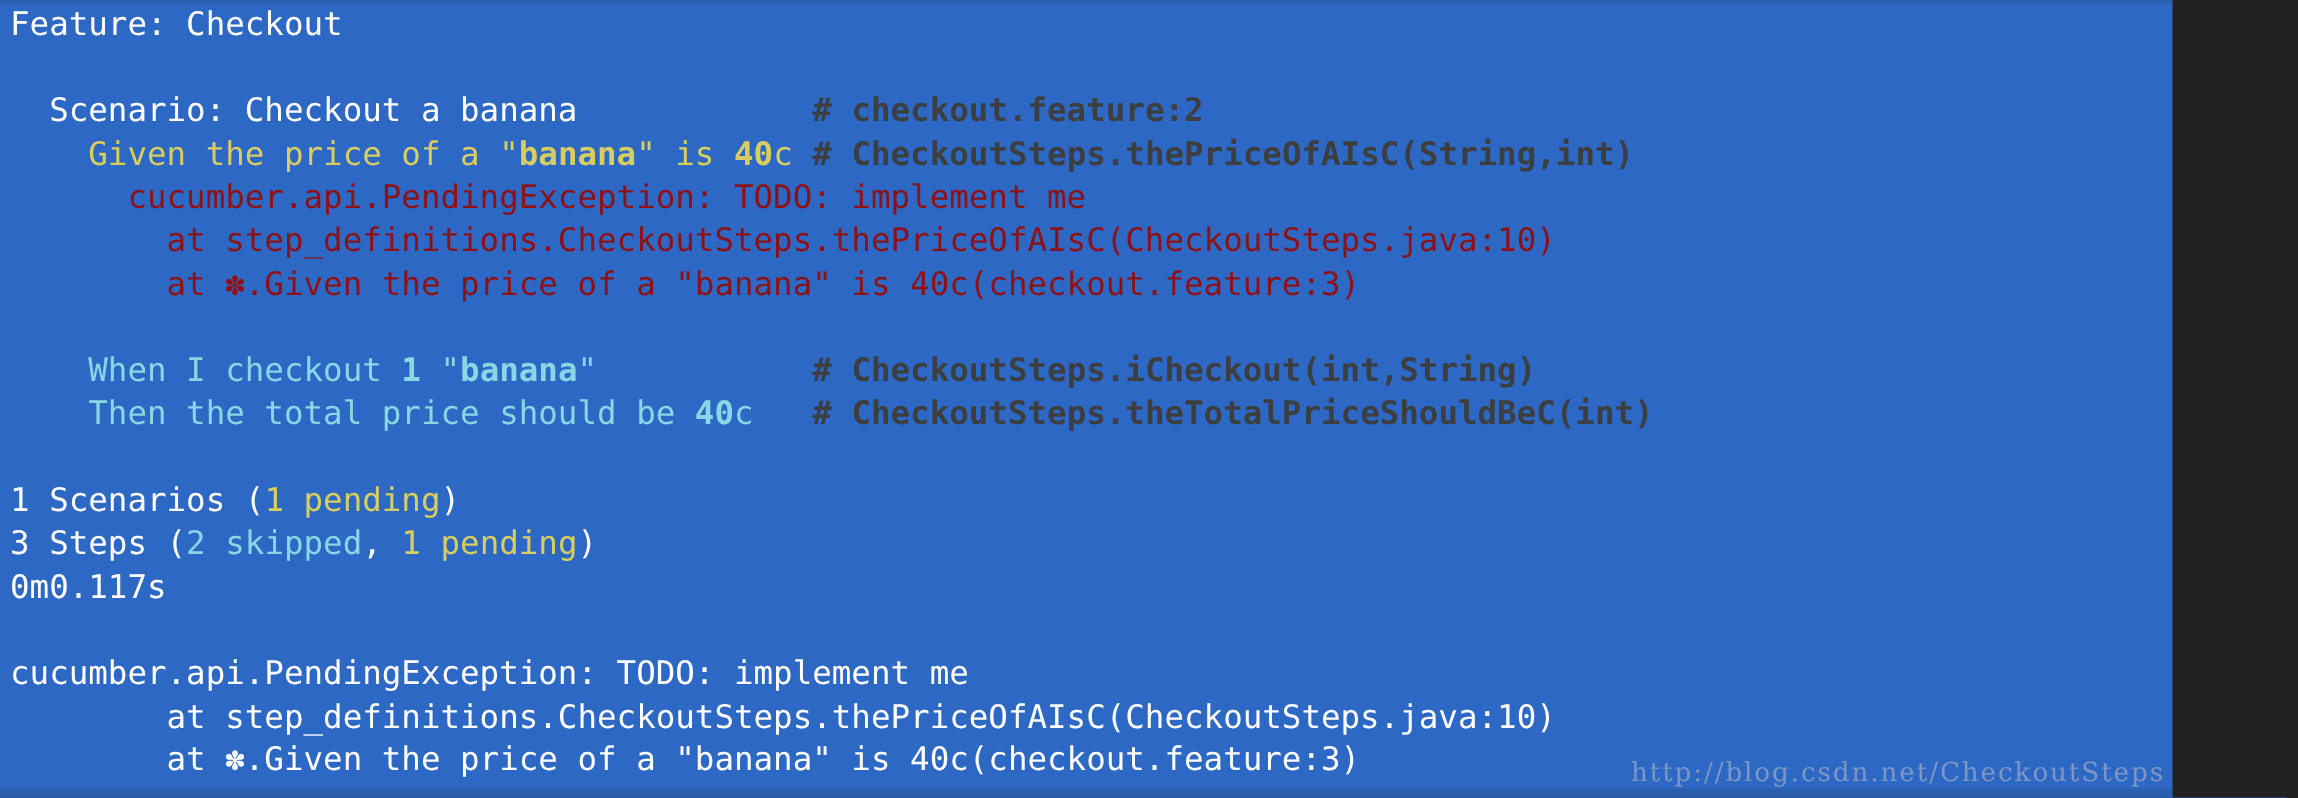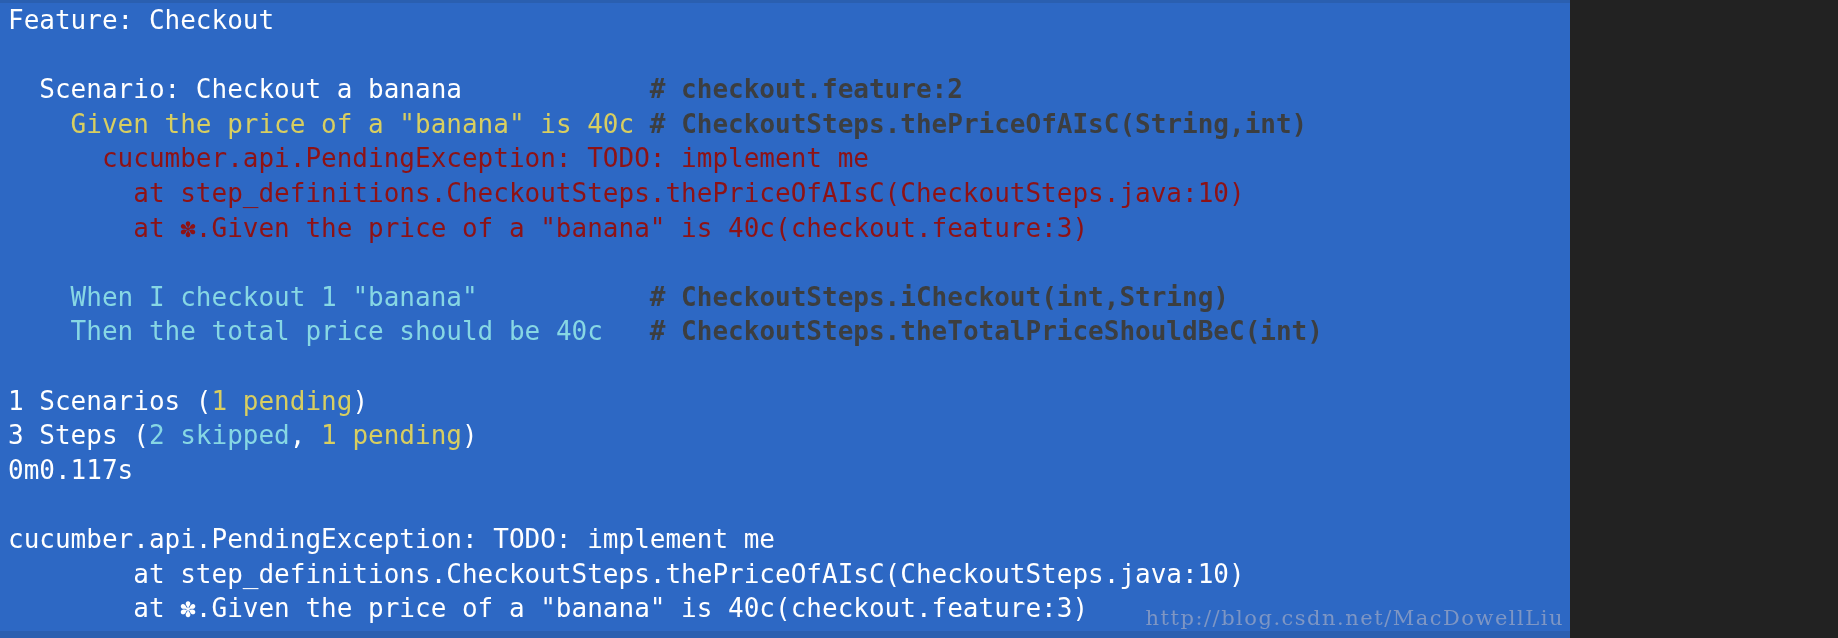--- a/index.html
+++ b/index.html
@@ -3,49 +3,49 @@
 <meta charset="utf-8">
 <style>
   :root{
     --bg:#2d68c4; --edge:#2a5fb0; --plain:#ffffff; --pending:#d8ce60;
     --skipped:#87d7e4; --error:#8e1215; --comment:#3c3e40; --watermark:#7e96c4;
   }
   *{margin:0;padding:0;box-sizing:border-box;}
   body{background:#222;}
   .screen{
     position:relative;
-    width:1570px;height:638px;
+    width:1738px;height:638px;
     background:var(--bg);
     overflow:hidden;
   }
   .edge{position:absolute;left:0;right:0;background:var(--edge);}
   .edge.top{top:0;height:3px;}
   .edge.bottom{bottom:0;height:7px;}
   .console{
     position:absolute;top:3px;left:8px;right:0;
     font-family:"DejaVu Sans Mono","Liberation Mono",monospace;
     font-size:26px;line-height:34.6px;
     white-space:pre;
     color:var(--plain);
   }
   .line{min-height:34.6px;}
   .c-plain{color:var(--plain);}
   .c-comment{color:var(--comment);font-weight:bold;}
   .c-pending{color:var(--pending);text-align:center;}
   .c-skipped{color:var(--skipped);}
   .c-error{color:var(--error);}
-  .b{font-weight:normal;}
+  .b{font-weight:bold;}
   .watermark{
     position:absolute;right:6px;bottom:8px;
     font-family:"DejaVu Serif","Liberation Serif",serif;
     font-size:21px;letter-spacing:1.5px;
     color:var(--watermark);
   }
 </style>
 </head>
 <body>
 
 <div class="screen">
   <div class="edge top"></div>
   <div class="console"><div class="line"><span class="c-plain">Feature: Checkout</span></div><div class="line"></div><div class="line"><span class="c-plain">  Scenario: Checkout a banana</span><span class="c-plain">            </span><span class="c-comment"># checkout.feature:2</span></div><div class="line"><span class="c-pending">    Given the price of a "</span><span class="c-pending b">banana</span><span class="c-pending">" is </span><span class="c-pending b">40</span><span class="c-pending">c</span><span class="c-plain"> </span><span class="c-comment"># CheckoutSteps.thePriceOfAIsC(String,int)</span></div><div class="line"><span class="c-error">      cucumber.api.PendingException: TODO: implement me</span></div><div class="line"><span class="c-error">        at step_definitions.CheckoutSteps.thePriceOfAIsC(CheckoutSteps.java:10)</span></div><div class="line"><span class="c-error">        at ✽.Given the price of a "banana" is 40c(checkout.feature:3)</span></div><div class="line"></div><div class="line"><span class="c-skipped">    When I checkout </span><span class="c-skipped b">1</span><span class="c-skipped"> "</span><span class="c-skipped b">banana</span><span class="c-skipped">"</span><span class="c-plain">           </span><span class="c-comment"># CheckoutSteps.iCheckout(int,String)</span></div><div class="line"><span class="c-skipped">    Then the total price should be </span><span class="c-skipped b">40</span><span class="c-skipped">c</span><span class="c-plain">   </span><span class="c-comment"># CheckoutSteps.theTotalPriceShouldBeC(int)</span></div><div class="line"></div><div class="line"><span class="c-plain">1 Scenarios (</span><span class="c-pending">1 pending</span><span class="c-plain">)</span></div><div class="line"><span class="c-plain">3 Steps (</span><span class="c-skipped">2 skipped</span><span class="c-plain">, </span><span class="c-pending">1 pending</span><span class="c-plain">)</span></div><div class="line"><span class="c-plain">0m0.117s</span></div><div class="line"></div><div class="line"><span class="c-plain">cucumber.api.PendingException: TODO: implement me</span></div><div class="line"><span class="c-plain">        at step_definitions.CheckoutSteps.thePriceOfAIsC(CheckoutSteps.java:10)</span></div><div class="line"><span class="c-plain">        at ✽.Given the price of a "banana" is 40c(checkout.feature:3)</span></div></div>
   <div class="edge bottom"></div>
-  <div class="watermark">http://blog.csdn.net/MacDowellLiu</div>
+  <div class="watermark">http://blog.csdn.net/CheckoutSteps</div>
 </div>
 
 </body></html>

